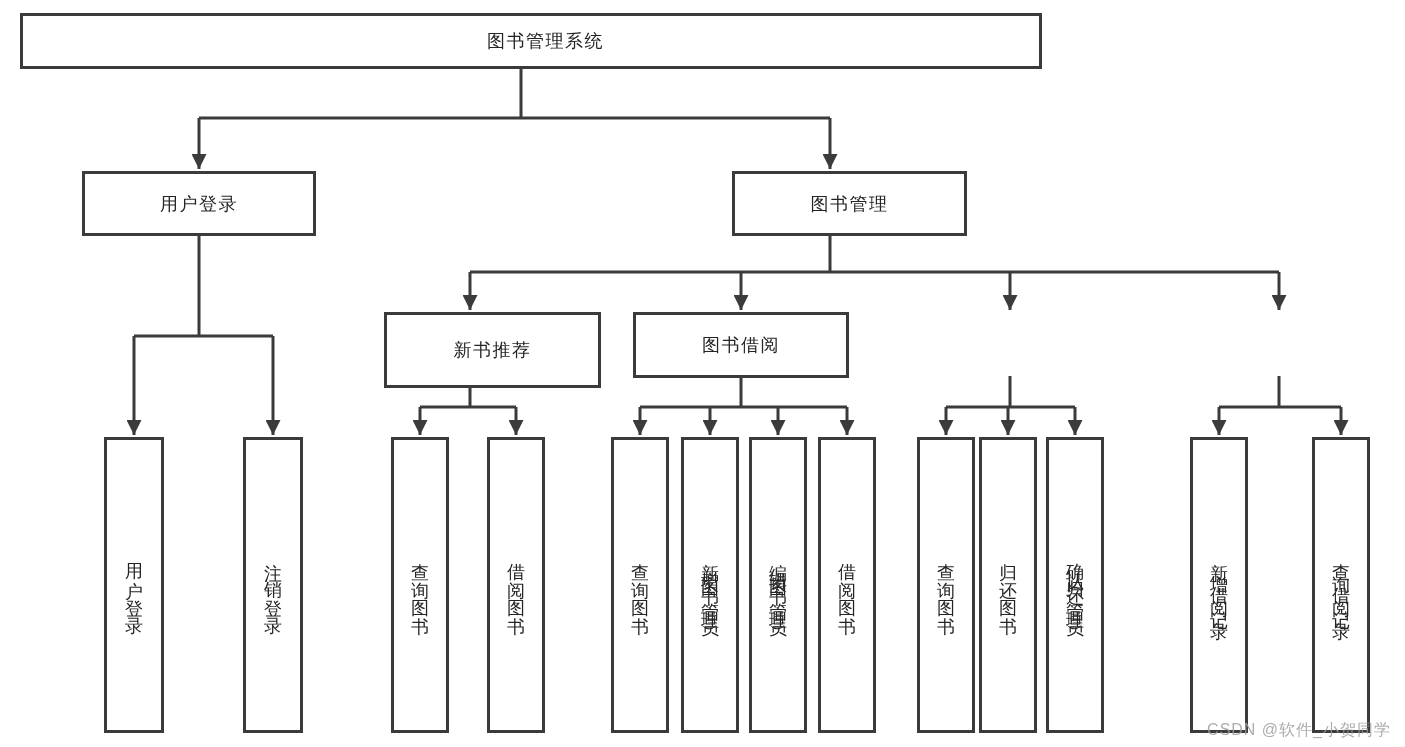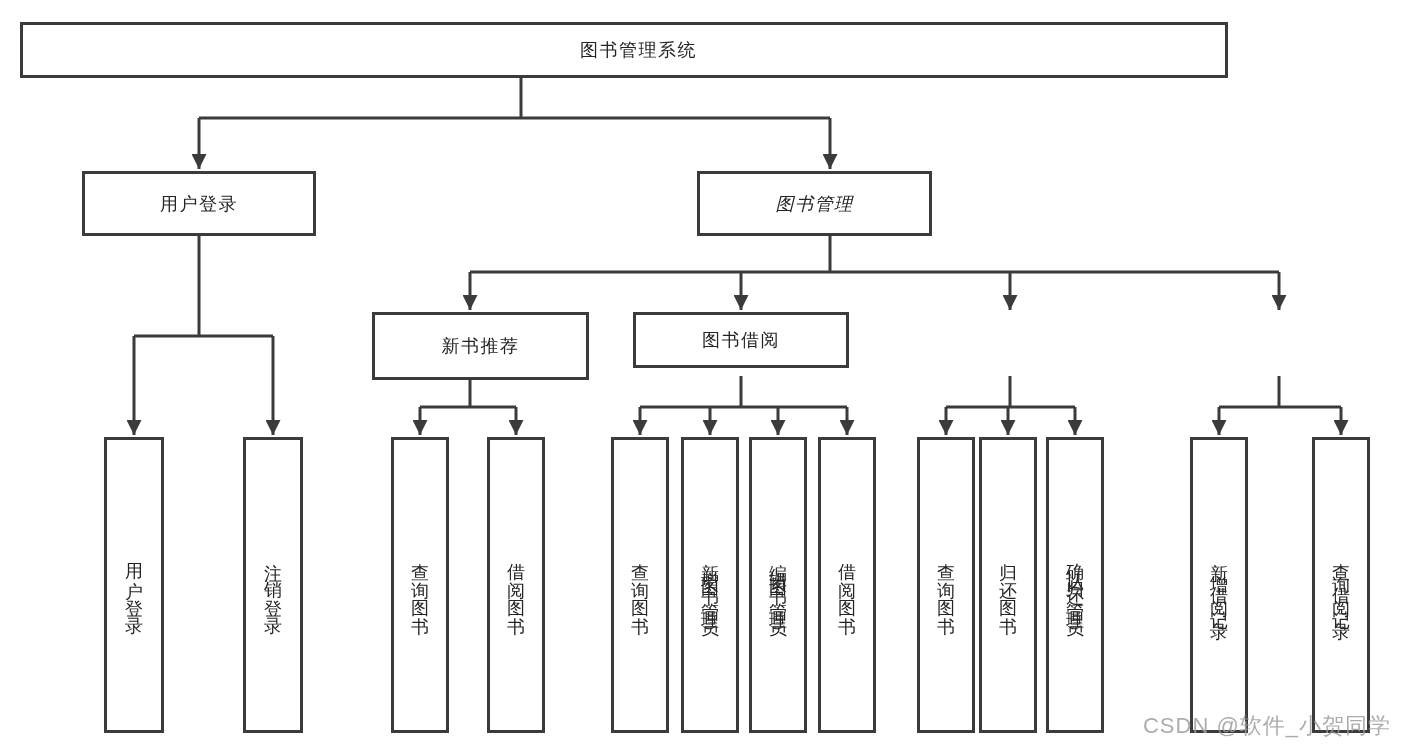--- a/index.html
+++ b/index.html
@@ -24,25 +24,25 @@
     display: flex;
     align-items: center;
     justify-content: center;
     color: #242424;
     font-size: 18px;
     letter-spacing: 1.5px;
     text-align: center;
     white-space: nowrap;
   }
   
-  .b-root   { left: 20px;   top: 22px;  width: 1208px; height: 56px; padding-left: 29px; }
+  .b-root   { left: 20px;   top: 13px;  width: 1022px; height: 56px; padding-left: 29px; }
   .b-l2a    { left: 82px;   top: 171px; width: 234px;  height: 65px; }
-  .b-l2b    { left: 697px;  top: 171px; width: 235px;  height: 65px; font-style: italic; }
-  .b-l3a    { left: 372px;  top: 312px; width: 217px;  height: 68px; }
-  .b-l3b    { left: 633px;  top: 312px; width: 216px;  height: 56px; }
+  .b-l2b    { left: 732px;  top: 171px; width: 235px;  height: 65px; }
+  .b-l3a    { left: 384px;  top: 312px; width: 217px;  height: 76px; }
+  .b-l3b    { left: 633px;  top: 312px; width: 216px;  height: 66px; }
   .b-l3c    { left: 904px;  top: 312px; width: 213px;  height: 64px; }
   .b-l3d    { left: 1172px; top: 312px; width: 214px;  height: 64px; }
   
   .leaf {
     top: 437px;
     height: 296px;
     writing-mode: vertical-rl;
     text-orientation: mixed;
     white-space: normal;
   }
@@ -59,21 +59,21 @@
   .g3l4 { left: 818px;  width: 58px; }
   .g4l1 { left: 917px;  width: 58px; }
   .g4l2 { left: 979px;  width: 58px; }
   .g4l3 { left: 1046px; width: 58px; }
   .g5l1 { left: 1190px; width: 58px; }
   .g5l2 { left: 1312px; width: 58px; }
   .watermark {
     position: absolute;
     right: 14px;
     bottom: 6px;
-    font-size: 22px;
+    font-size: 16px;
     letter-spacing: 1px;
     color: #9e9e9e;
     opacity: 0.85;
     z-index: 5;
   }
 </style>
 </head>
 <body>
 
 <div class="canvas">

